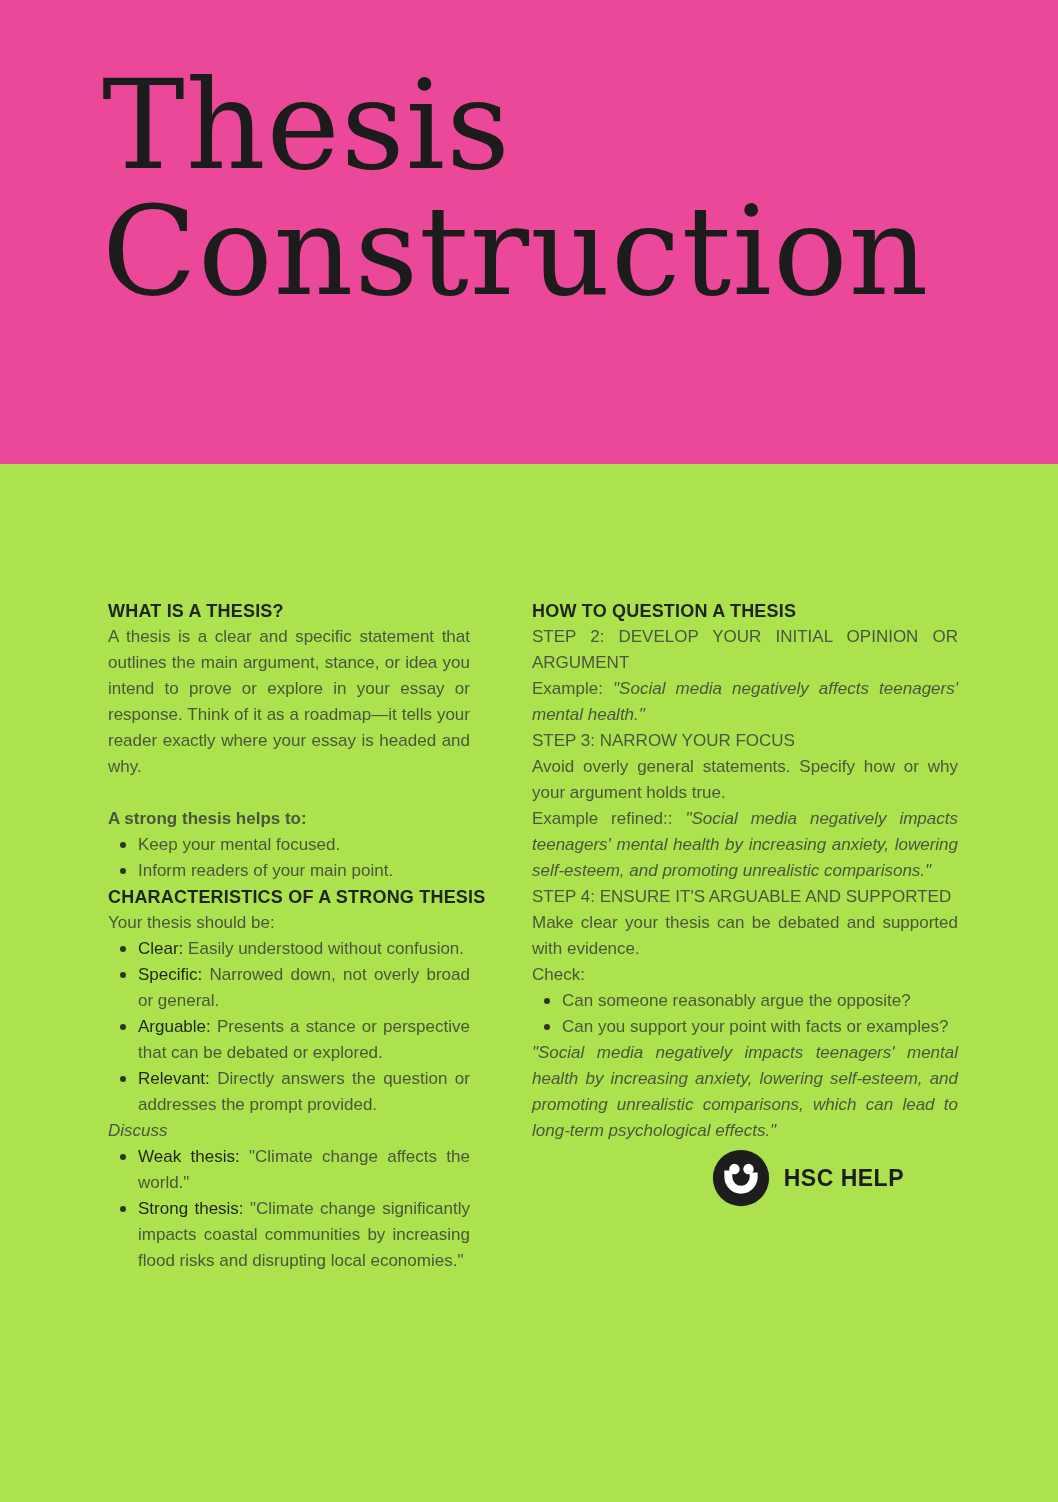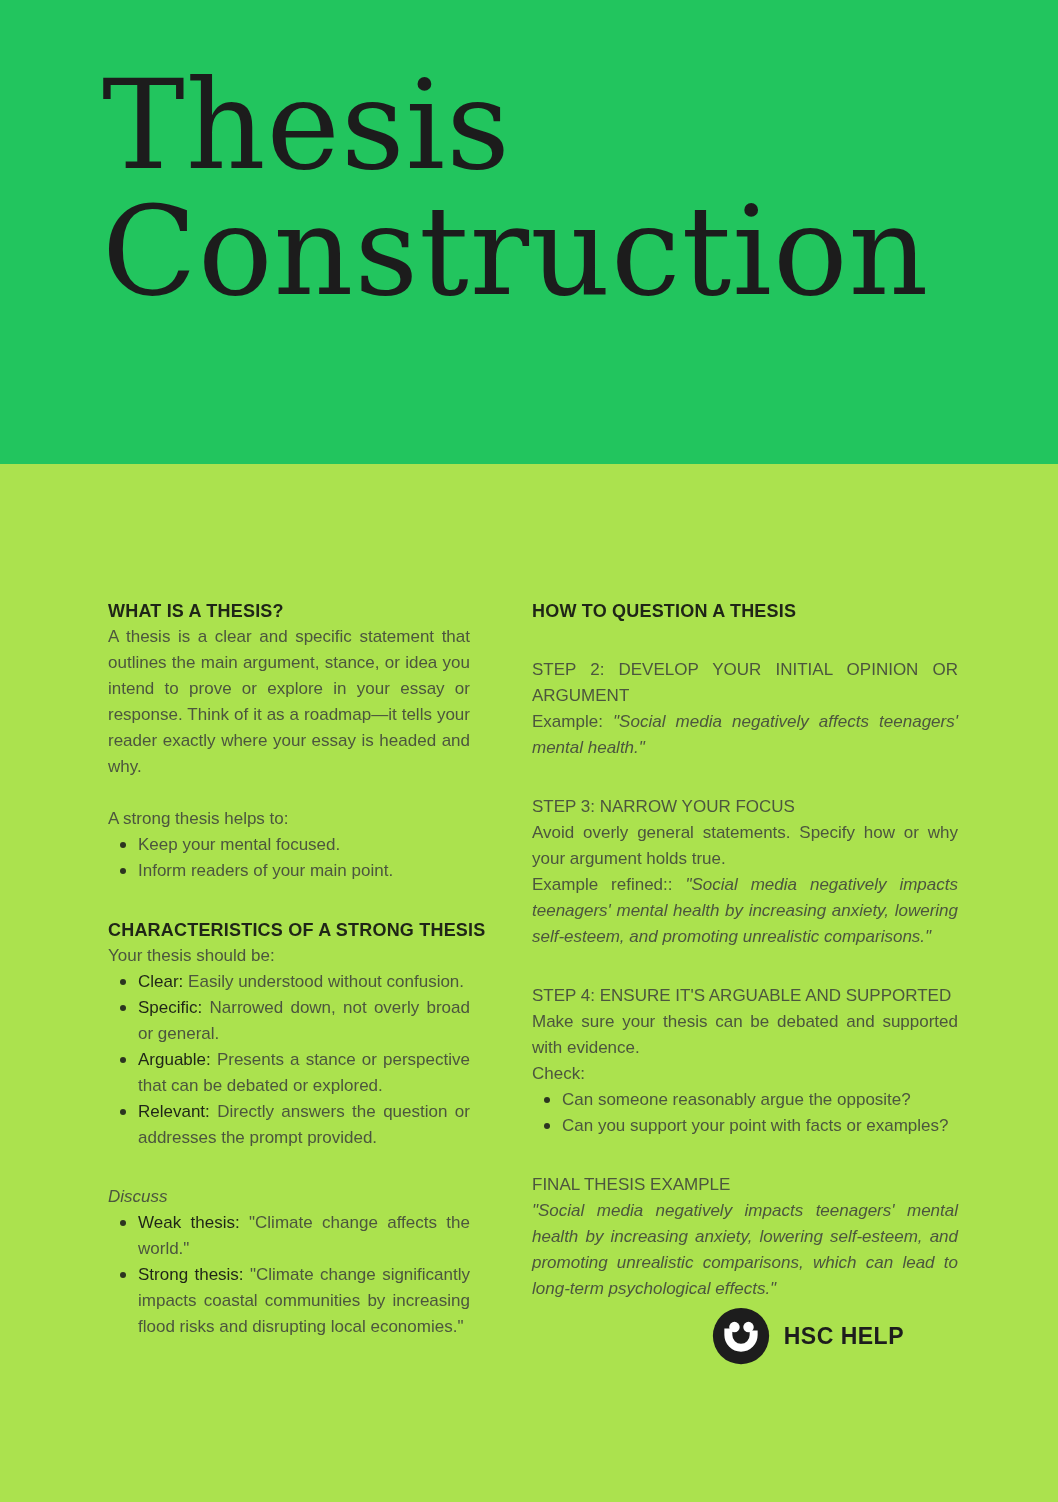--- a/index.html
+++ b/index.html
@@ -6,21 +6,21 @@
   html, body { width: 1058px; }
   body {
     width: 1058px; height: 1502px;
     background: #abe24e;
     font-family: "Liberation Sans", "DejaVu Sans", sans-serif;
     color: #4c563e;
     overflow: hidden;
   }
   .header {
     height: 464px;
-    background: #22c55e;
+    background: #ec4899;
     padding: 62px 0 0 102px;
   }
   .title {
     font-family: "DejaVu Serif", "Liberation Serif", serif;
     font-weight: 400;
     font-size: 124px;
     line-height: 1.02;
     color: #1c1c1c;
     letter-spacing: 1px;
   }
@@ -35,22 +35,22 @@
   .col-left  { width: 362px; flex: none; }
   .col-right { flex: 1; min-width: 0; }
   .sec-heading {
     font-size: 18px;
     font-weight: bold;
     color: #1f2517;
     letter-spacing: 0.2px;
     white-space: nowrap;
     line-height: 26px;
   }
-  .mt  { margin-top: 26px; }
-  .sect { margin-top: 33px; }
+  .mt  { margin-top: 26px; font-weight: bold; }
+  .sect { }
   ul { list-style: none; }
   li { position: relative; padding-left: 30px; }
   li::before {
     content: "";
     position: absolute;
     left: 12px; top: 10px;
     width: 6px; height: 6px;
     border-radius: 50%;
     background: #2c3520;
   }
@@ -129,30 +129,29 @@
     </div>
 
     <div class="sect">
       <p>STEP 3: NARROW YOUR FOCUS</p>
       <p>Avoid overly general statements. Specify how or why your argument holds true.</p>
       <p><span>Example refined::</span> <span class="it">"Social media negatively impacts teenagers' mental health by increasing anxiety, lowering self-esteem, and promoting unrealistic comparisons."</span></p>
     </div>
 
     <div class="sect">
       <p>STEP 4: ENSURE IT'S ARGUABLE AND SUPPORTED</p>
-      <p>Make sure your thesis can be debated and supported with evidence.</p>
+      <p>Make clear your thesis can be debated and supported with evidence.</p>
       <p>Check:</p>
       <ul>
         <li><span>Can someone reasonably argue the opposite?</span></li>
         <li><span>Can you support your point with facts or examples?</span></li>
       </ul>
     </div>
 
     <div class="sect">
-      <p>FINAL THESIS EXAMPLE</p>
       <p class="it">"Social media negatively impacts teenagers' mental health by increasing anxiety, lowering self-esteem, and promoting unrealistic comparisons, which can lead to long-term psychological effects."</p>
     </div>
 
     <div class="logo-row">
       <svg class="logo-badge" viewBox="-32 -32 64 64" aria-hidden="true">
         <circle cx="0" cy="0" r="30" fill="#1d1d1d"></circle>
         <circle cx="-7" cy="-9.5" r="5.6" fill="#ffffff"></circle>
         <circle cx="8" cy="-9.5" r="5.6" fill="#ffffff"></circle>
         <path d="M -13.5 -8 L -13.5 -1 A 13.5 13.5 0 0 0 13.5 -1 L 13.5 -6" fill="none" stroke="#ffffff" stroke-width="8.5" stroke-linecap="butt"></path>
       </svg>

